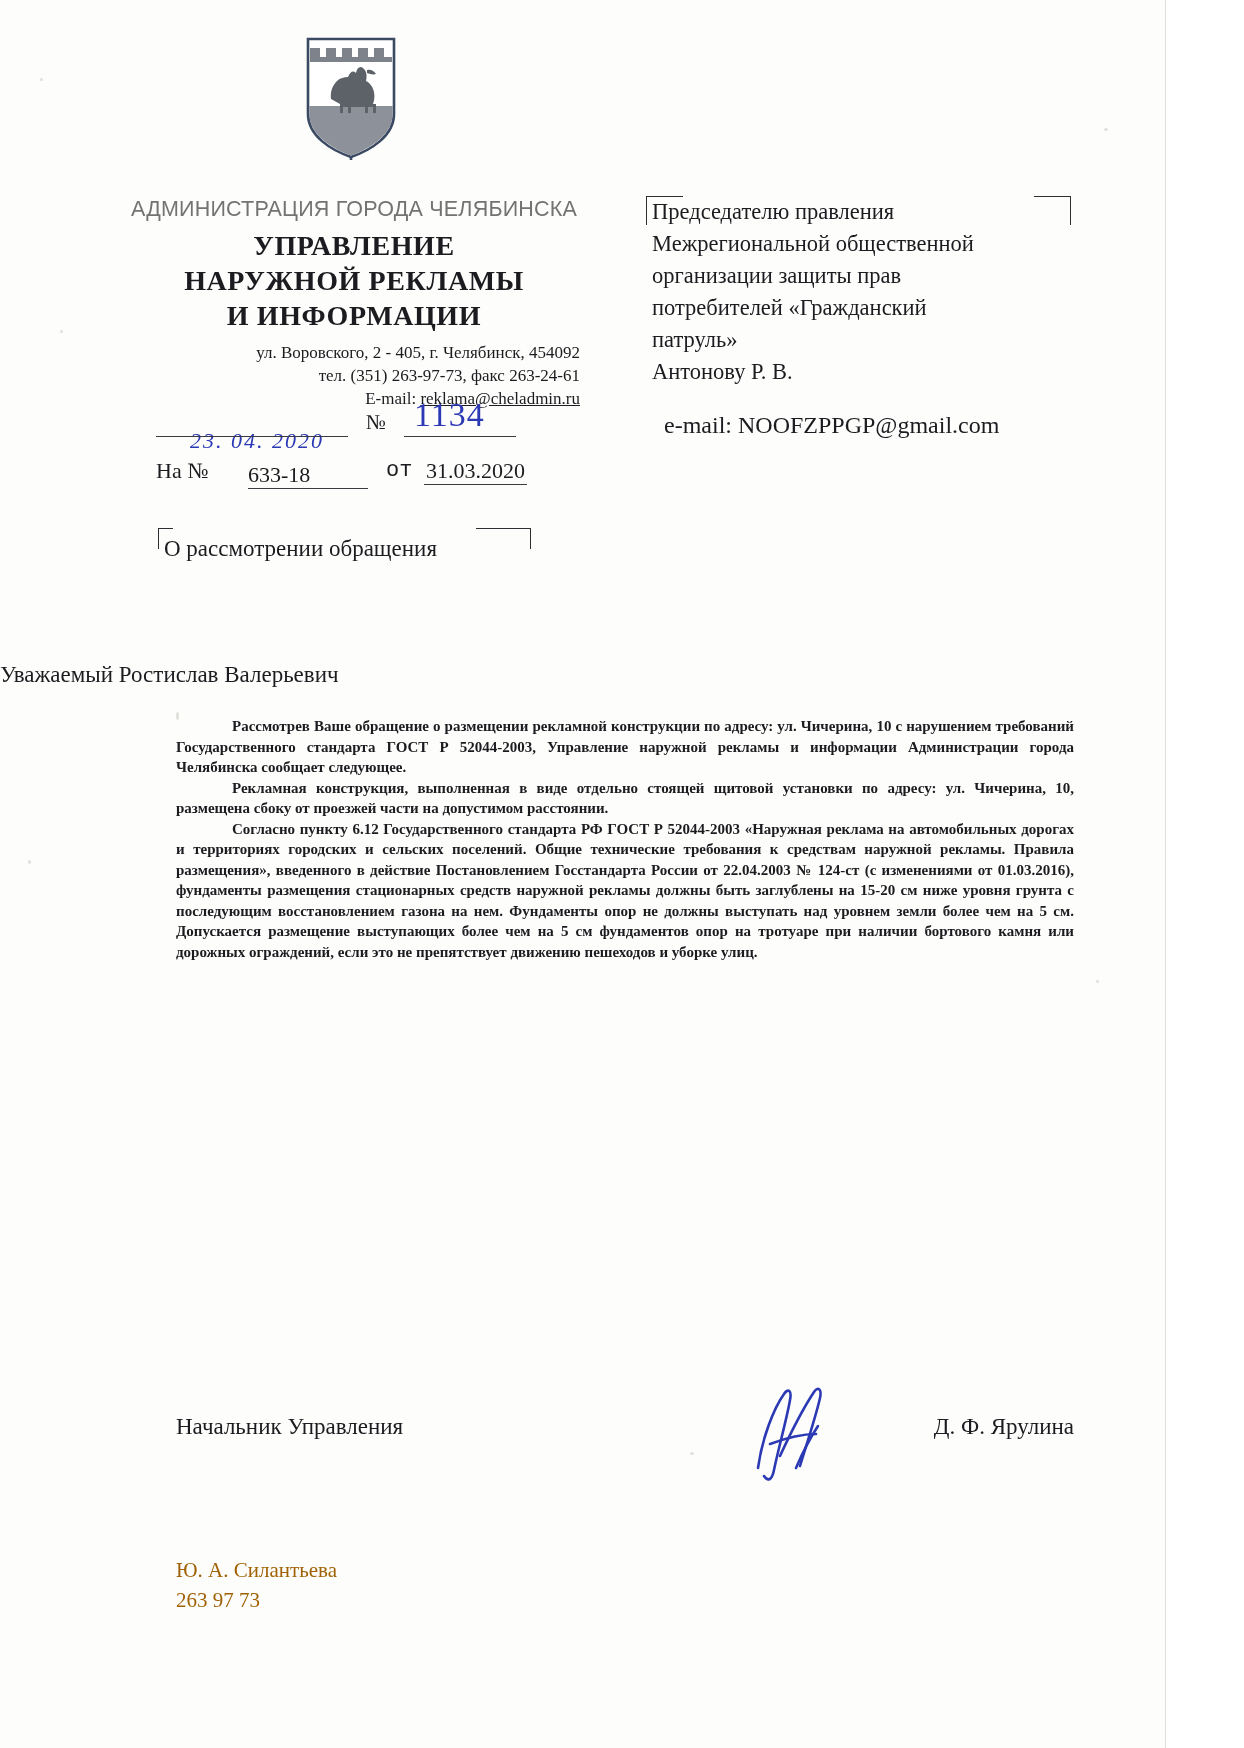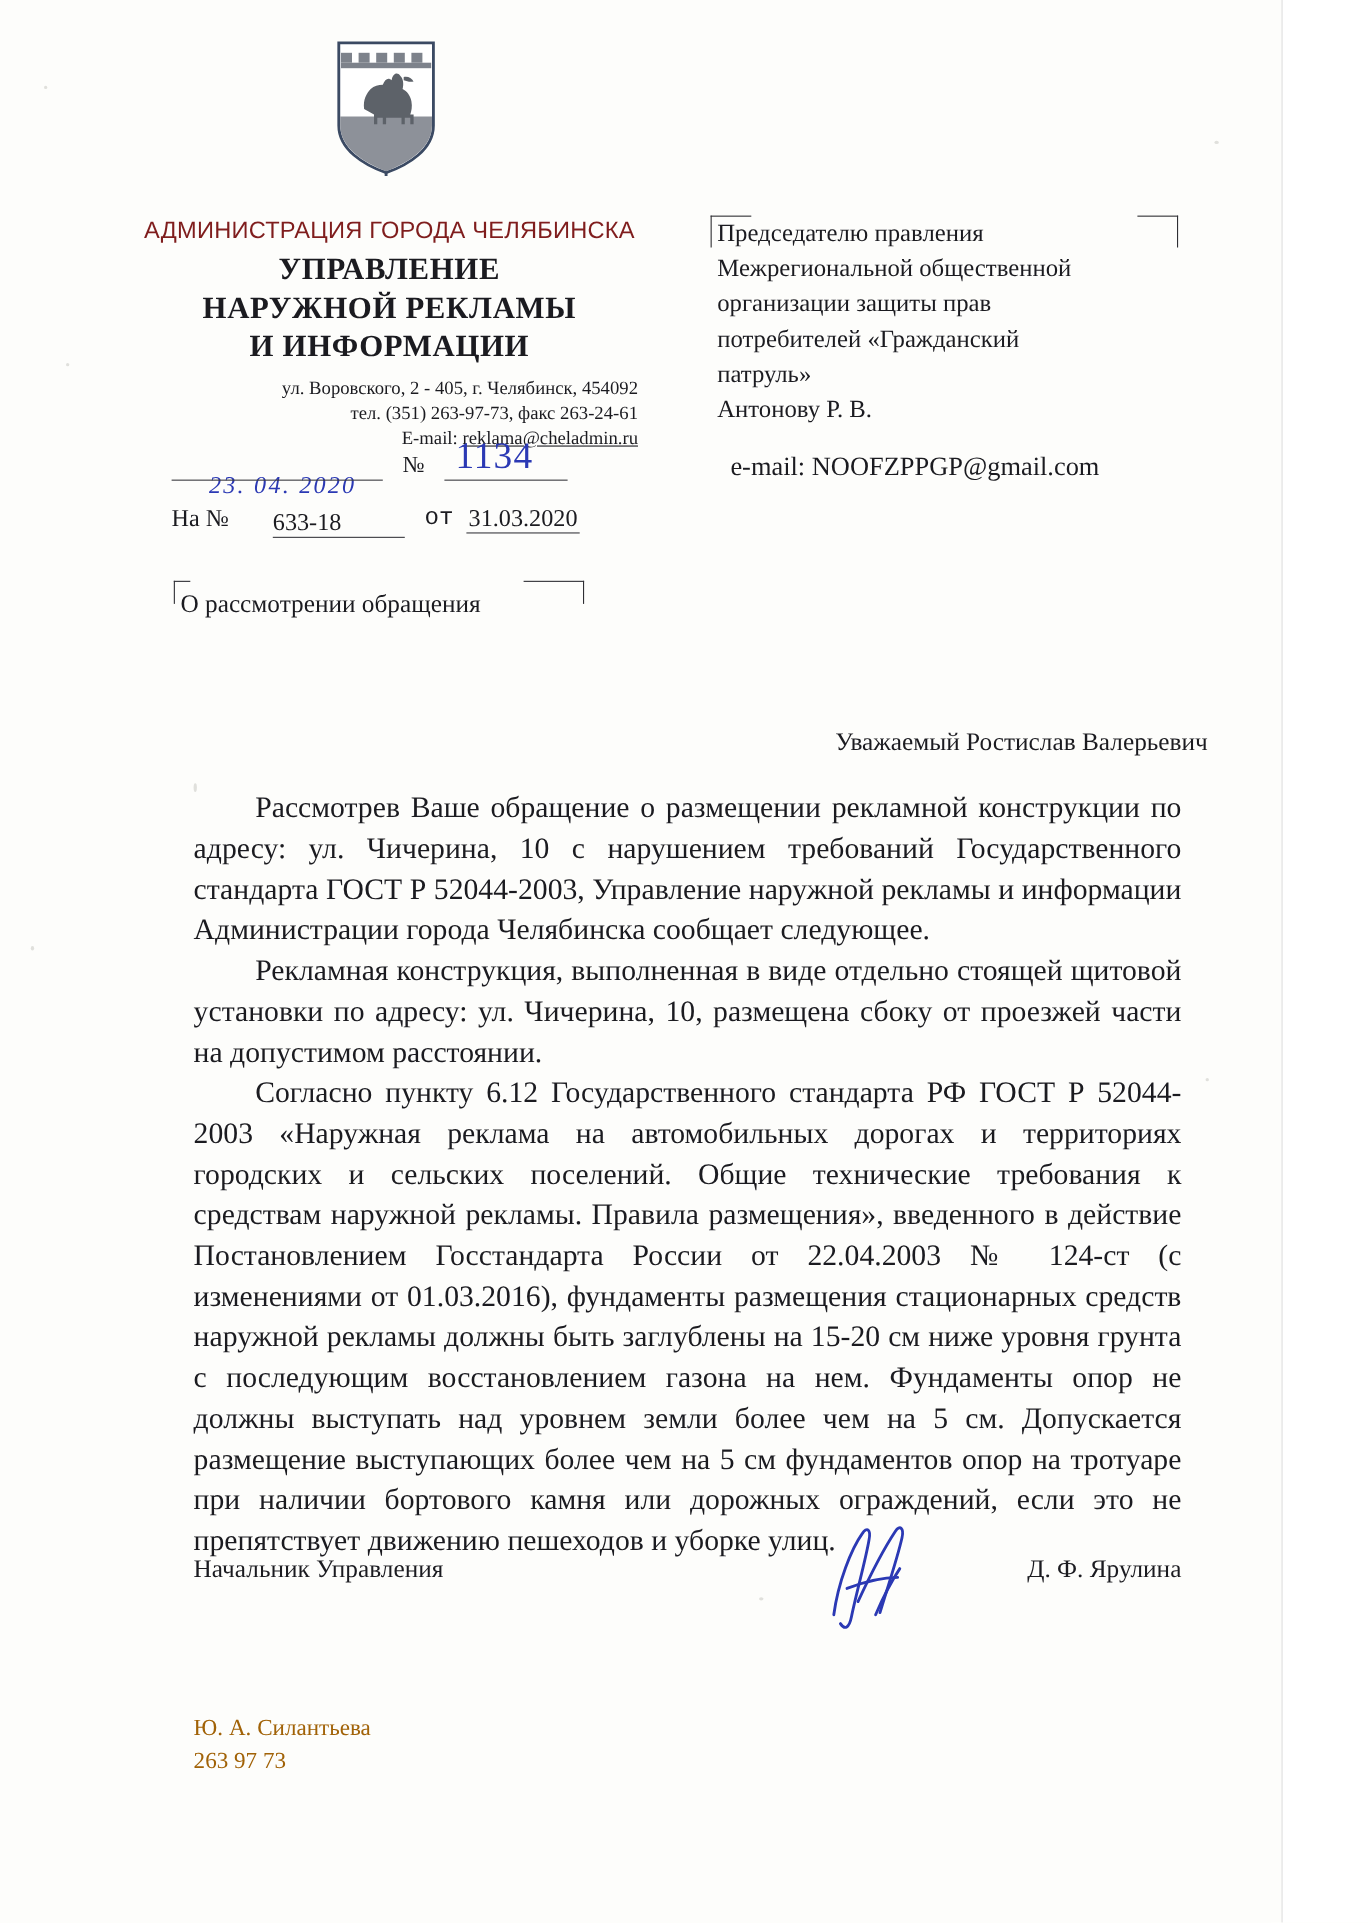--- a/index.html
+++ b/index.html
@@ -51,21 +51,21 @@
     left: 128px;
     top: 196px;
     width: 452px;
     text-align: center;
     line-height: 1.22;
   }
   .lh-admin {
     font-family: "Liberation Sans", sans-serif;
     font-size: 21.5px;
     letter-spacing: .2px;
-    color: #7f1d1d;
+    color: #737373;
     white-space: nowrap;
   }
   .lh-title {
     font-family: "Liberation Serif", serif;
     font-weight: bold;
     font-size: 28px;
     letter-spacing: .6px;
     margin-top: 7px;
     line-height: 1.24;
   }
@@ -195,32 +195,32 @@
     position: absolute;
     left: 6px; top: 8px;
     font-size: 23px;
   }
 
   
   .salutation {
     position: absolute;
     left: 0; top: 662px;
     width: 1070px;
-    text-align: right;
+    text-align: left;
     font-size: 23px;
-    margin-left: 28px;
   }
   .body {
     position: absolute;
     left: 176px;
     top: 716px;
     width: 898px;
-    font-size: 27px;
+    font-size: 15px;
     line-height: 1.37;
     text-align: justify;
+    font-weight: bold;
   }
   .body p {
     margin: 0;
     text-indent: 56px;
   }
 
   
   .sig-row {
     position: absolute;
     left: 176px;

